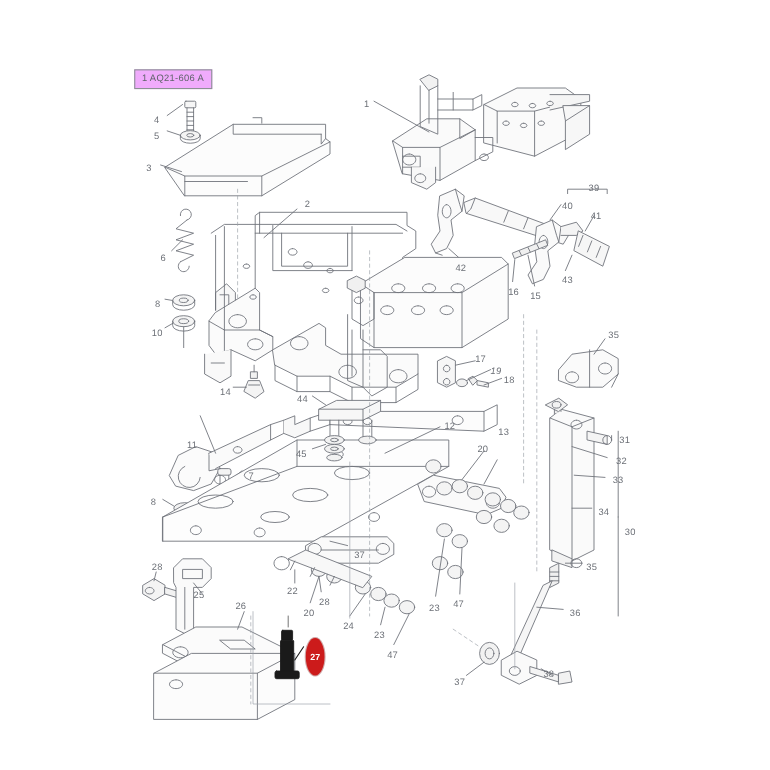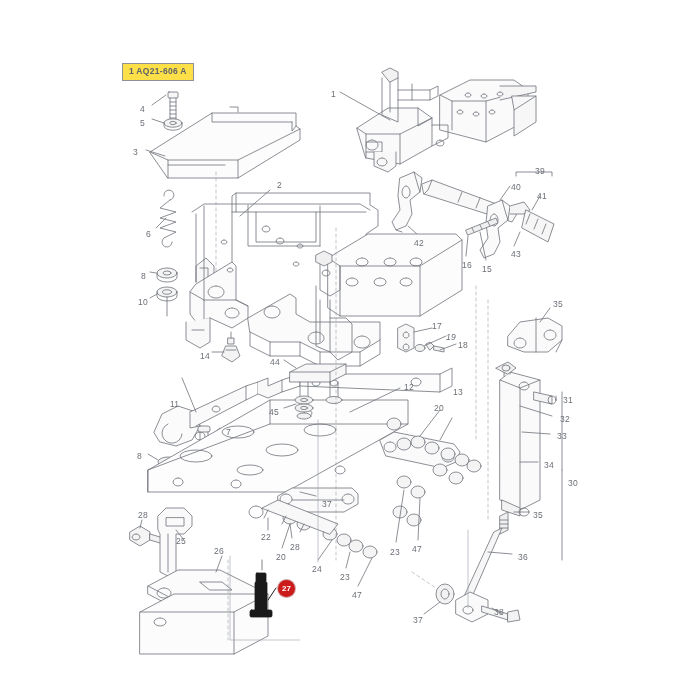--- a/index.html
+++ b/index.html
@@ -20,32 +20,31 @@
     font-size:8.5px;
     color:#6b6f76;
     letter-spacing:.2px;
     white-space:nowrap;
     line-height:1;
     user-select:none;
   }
   .titlebox{
     position:absolute;
     border:1px solid #8d9096;
-    background:#fde047;
+    background:#f0abfc;
     font-size:8.5px;
     color:#5f636a;
     padding:3px 6px 4px 6px;
     white-space:nowrap;
     line-height:1;
     letter-spacing:.3px;
-    font-weight:bold;
   }
   .badge{
     position:absolute;
-    width:17px;height:17px;
+    width:17px;height:34px;
     border-radius:50%;
     display:flex;align-items:center;justify-content:center;
     font-size:8px;font-weight:bold;color:#ffffff;
     box-shadow:0 0 0 1px rgba(120,10,10,.35);
     letter-spacing:0;
   }
 </style>
 </head>
 <body>
 

